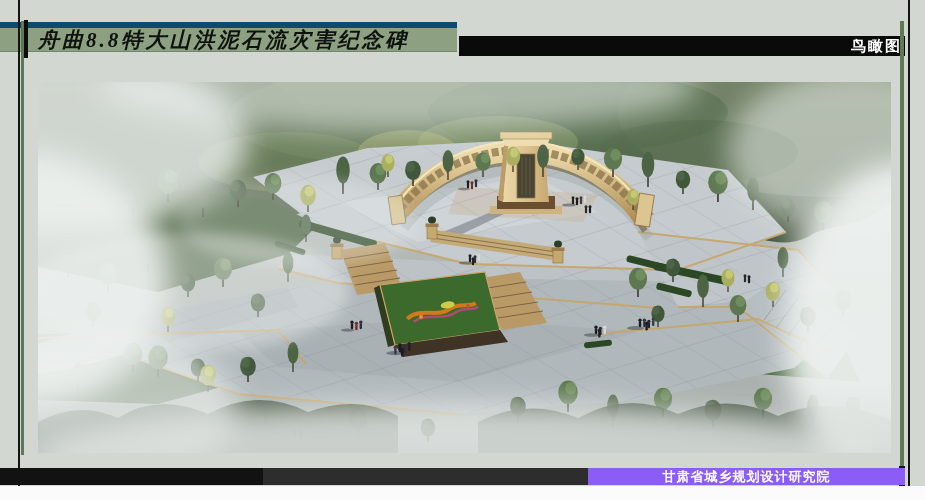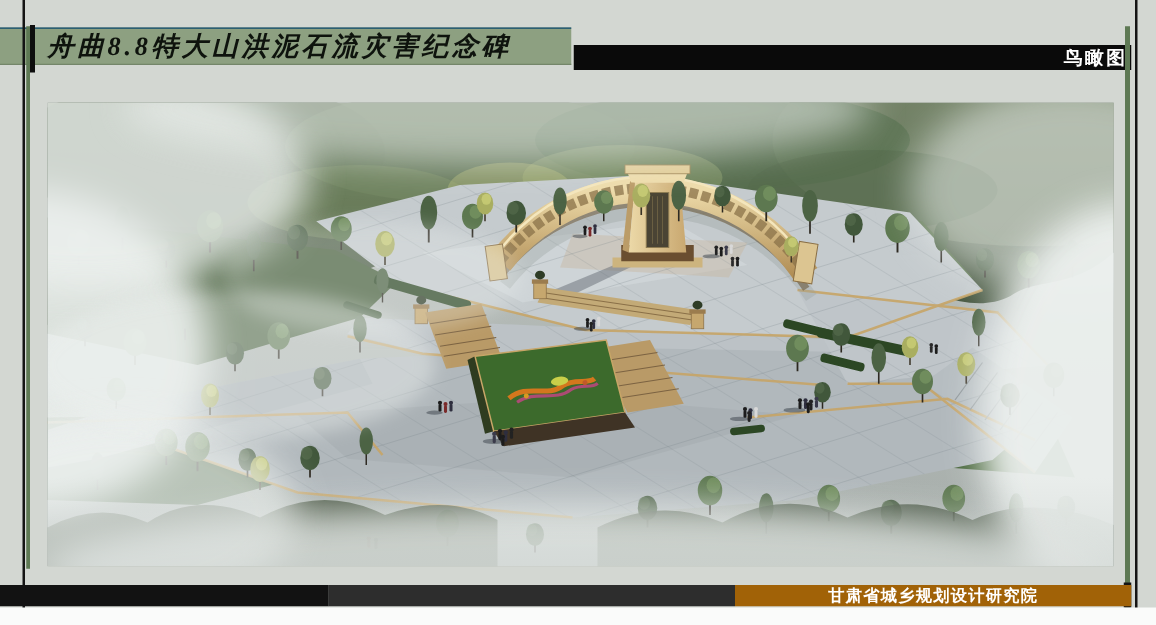--- a/index.html
+++ b/index.html
@@ -1,30 +1,30 @@
 <!DOCTYPE html>
 <html><head>
 <meta charset="utf-8">
 <style>
   html,body{margin:0;padding:0;background:#ffffff;}
   .board{position:relative;width:925px;height:500px;background:#d3d7d2;overflow:hidden;
          font-family:"DejaVu Sans","Liberation Sans",sans-serif;}
   
   .title-band{position:absolute;left:0;top:22px;width:457px;height:30px;background:#8da081;
-              border-top:1px solid #0c4a6e;border-bottom:1px solid #74866a;box-sizing:border-box;
+              border-top:6px solid #0c4a6e;border-bottom:1px solid #74866a;box-sizing:border-box;
               display:flex;align-items:center;}
   .title-text{font-family:"Liberation Serif","DejaVu Serif",serif;font-style:italic;font-weight:bold;
               font-size:21px;color:#0e130d;letter-spacing:3px;padding-left:38px;white-space:nowrap;}
   .top-black-band{position:absolute;left:459px;top:36px;width:446px;height:20px;background:#0a0a0a;
                   display:flex;align-items:center;justify-content:flex-end;box-sizing:border-box;padding-right:3px;}
   .view-label{color:#ffffff;font-weight:bold;font-size:15px;letter-spacing:2px;white-space:nowrap;}
   
   .bottom-band-black{position:absolute;left:0;top:468px;width:263px;height:17px;background:#121212;}
   .bottom-band-gray{position:absolute;left:263px;top:468px;width:325px;height:17px;background:#2d2d2d;}
-  .bottom-band-green{position:absolute;left:588px;top:468px;width:317px;height:17px;background:#a16207;
+  .bottom-band-green{position:absolute;left:588px;top:468px;width:317px;height:17px;background:#8b5cf6;
                      display:flex;align-items:center;justify-content:center;}
   .credit-text{color:#ffffff;font-weight:bold;font-size:13px;letter-spacing:1px;white-space:nowrap;}
   .white-strip{position:absolute;left:0;top:486px;width:925px;height:14px;background:#fafbfa;}
   
   .vline-black-left{position:absolute;left:18px;top:0;width:1.5px;height:500px;background:#141414;}
   .vline-green-left{position:absolute;left:21px;top:21px;width:3px;height:434px;background:#5e7954;}
   .vline-accent-left{position:absolute;left:24px;top:20px;width:3.5px;height:38px;background:#0d0d0d;}
   .vline-green-right{position:absolute;left:900px;top:21px;width:3.5px;height:465px;background:#5e7954;}
   .vline-black-right{position:absolute;left:908px;top:0;width:2px;height:500px;background:#141414;}
   .vcross-right{position:absolute;left:899px;top:466px;width:6px;height:20px;background:#161616;}

